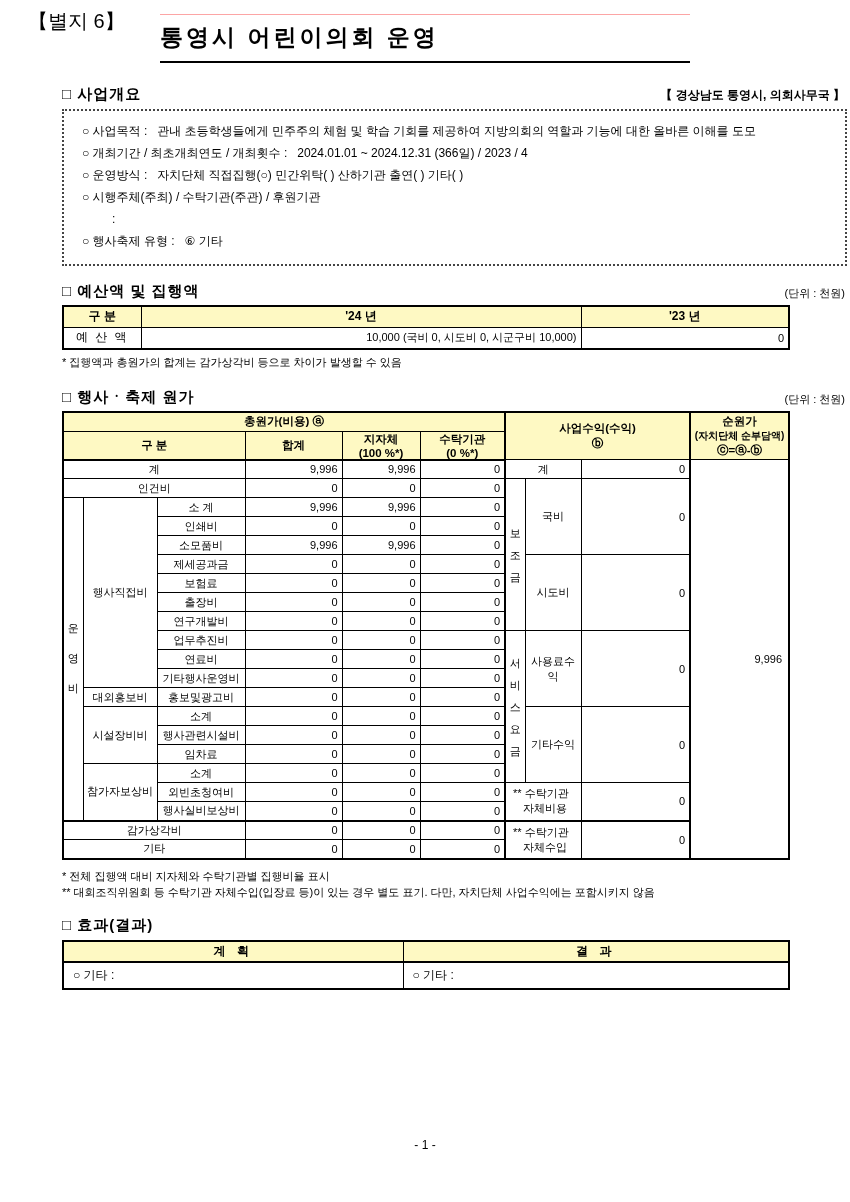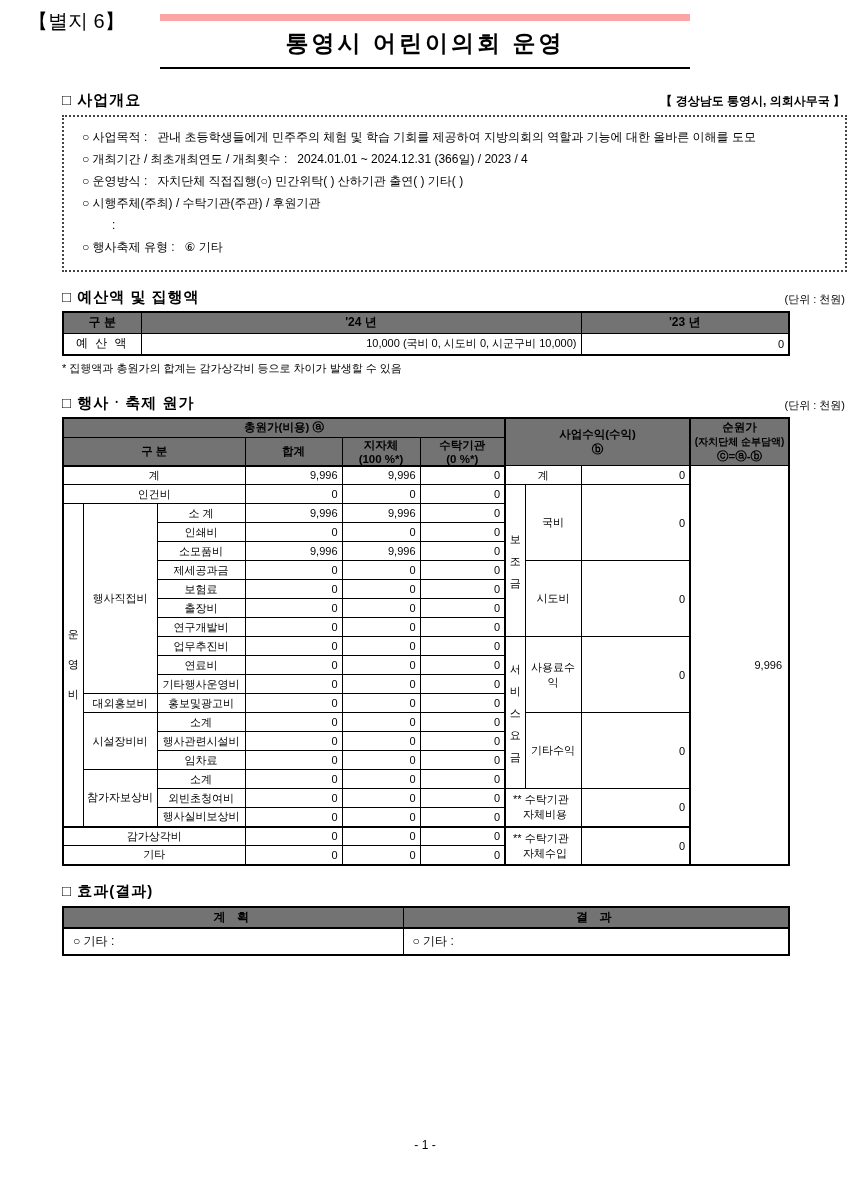--- a/index.html
+++ b/index.html
@@ -3,42 +3,42 @@
 <meta charset="utf-8">
 <style>
   html,body{margin:0;padding:0;}
   body{
     width:850px;height:1202px;background:#fff;color:#000;position:relative;
     font-family:"Liberation Sans","DejaVu Sans",sans-serif;overflow:hidden;
   }
   .corner{position:absolute;left:28px;top:8px;font-size:20px;}
   .content{margin-left:62px;width:783px;padding-top:6px;}
   .title-block{
-    width:530px;margin:14px auto 0 auto;text-align:center;
-    border-top:7px solid #fca5a5;border-bottom:2px solid #000;
+    width:530px;margin:14px auto 0 auto;
+    border-top:1px solid #fca5a5;border-bottom:2px solid #000;
     font-size:23px;font-weight:bold;letter-spacing:3px;padding:7px 0 8px 0;
   }
   .sec-row{display:flex;justify-content:space-between;align-items:flex-end;margin-top:16px;}
   .sec-title{font-size:15px;font-weight:bold;letter-spacing:1px;}
   .agency{font-size:12px;font-weight:bold;}
   .unit{font-size:11px;}
   
   .obox{
     border:2px dotted #444;margin-top:5px;padding:8px 6px 10px 18px;
     font-size:12px;line-height:19px;width:757px;
   }
   .oitem{margin:3px 0;display:flex;align-items:flex-start;}
   .olabel{white-space:nowrap;margin-right:10px;}
   .ovalue{white-space:nowrap;}
   .olines div{line-height:19px;}
   .colon-line{padding-left:30px;}
   
   table{border-collapse:collapse;table-layout:fixed;border:2px solid #000;}
   td,th{border:1px solid #000;font-size:11px;padding:0 3px;overflow:hidden;font-weight:normal;}
-  .gray{background:#737373;}
+  .gray{background:#fef9c3;}
   .ctr{text-align:center;}
   .num{text-align:right;padding-right:4px;}
   
   .budget-table{width:726px;margin-top:4px;}
   .budget-table tr{height:22px;}
   .budget-table .hrow{height:21px;}
   .budget-table th{font-size:12px;font-weight:bold;}
   .budget-table .rowlbl{font-size:12px;text-align:center;letter-spacing:2px;}
   .footnote{font-size:11px;margin-top:4px;line-height:16px;}
   
@@ -331,20 +331,24 @@
       <td rowspan="2" class="num thickt" style="vertical-align:middle">0</td>
     </tr>
     <tr>
       <td colspan="3" class="ctr">기타</td>
       <td class="num">0</td>
       <td class="num">0</td>
       <td class="num">0</td>
     </tr>
   </tbody>
     </table>
+  <div class="footnote" style="margin-top:8px;">
+    <div>* 전체 집행액 대비 지자체와 수탁기관별 집행비율 표시</div>
+    <div>** 대회조직위원회 등 수탁기관 자체수입(입장료 등)이 있는 경우 별도 표기. 다만, 자치단체 사업수익에는 포함시키지 않음</div>
+  </div>
 
   <div class="sec-row" style="margin-top:16px;">
     <div class="sec-title">□ 효과(결과)</div>
   </div>
   <table class="effect-table">
     <colgroup>
         <col style="width:340px">
         <col style="width:386px">
       </colgroup>
     <tbody>

